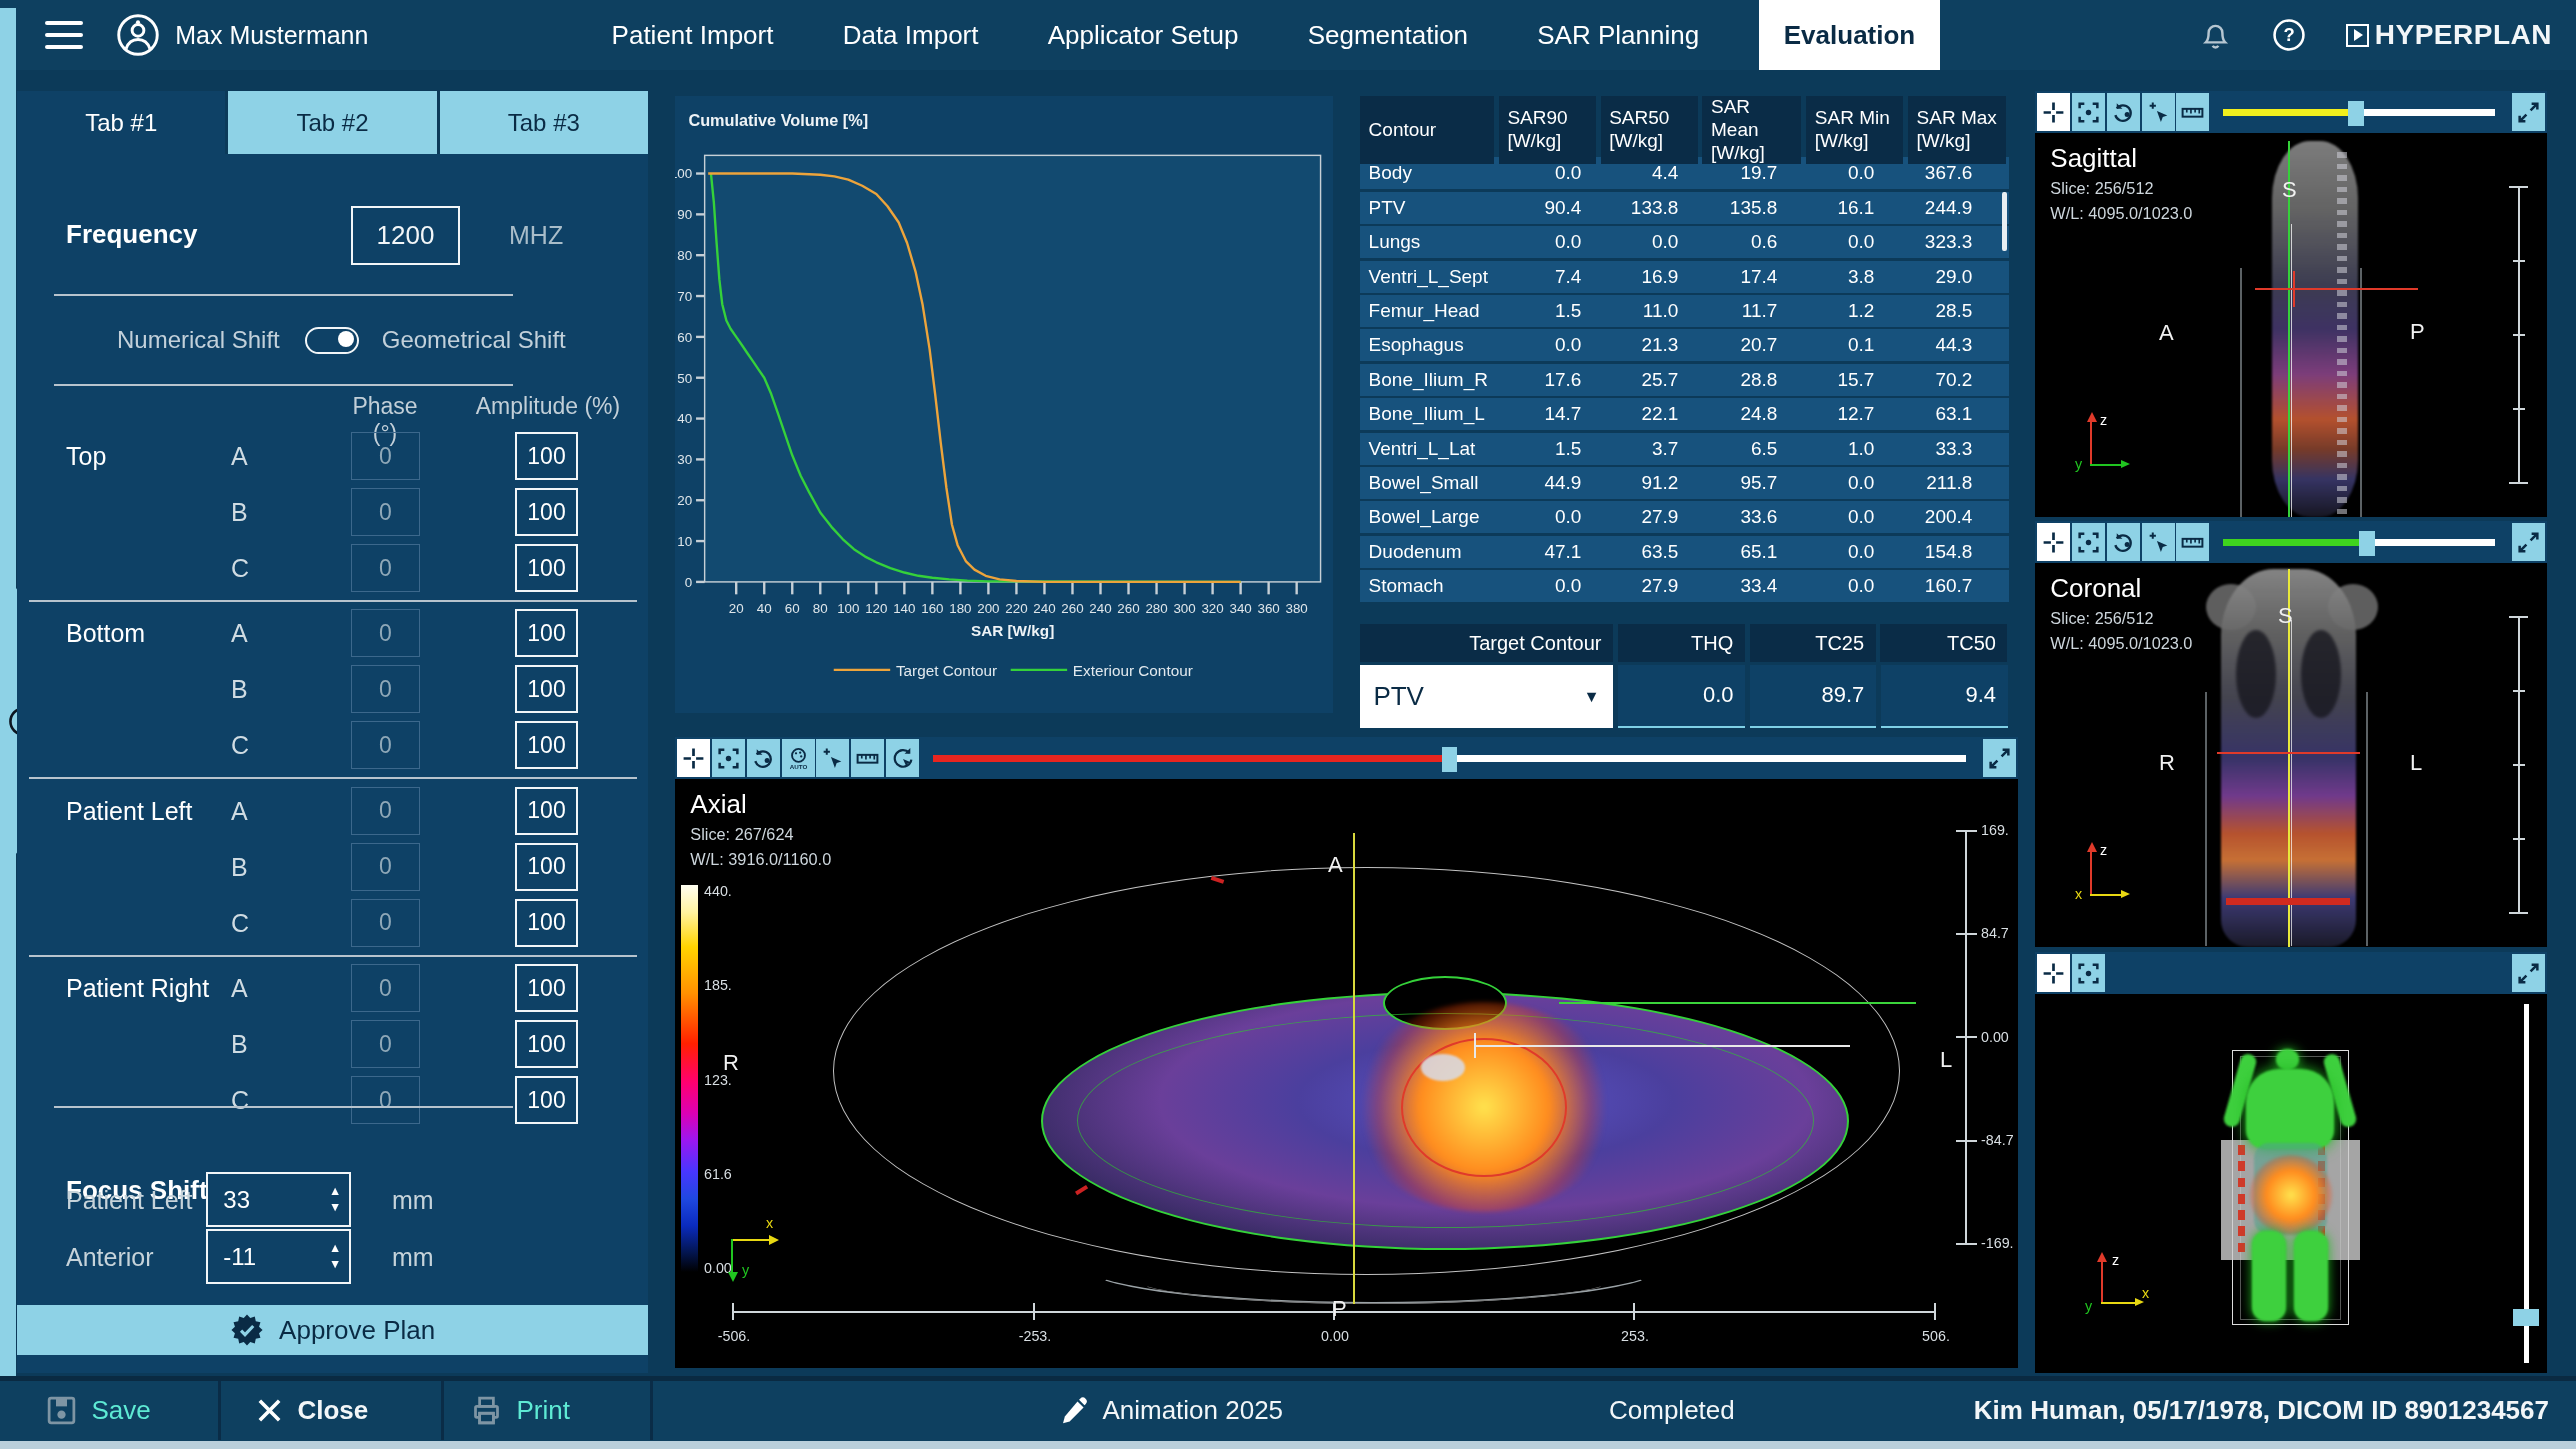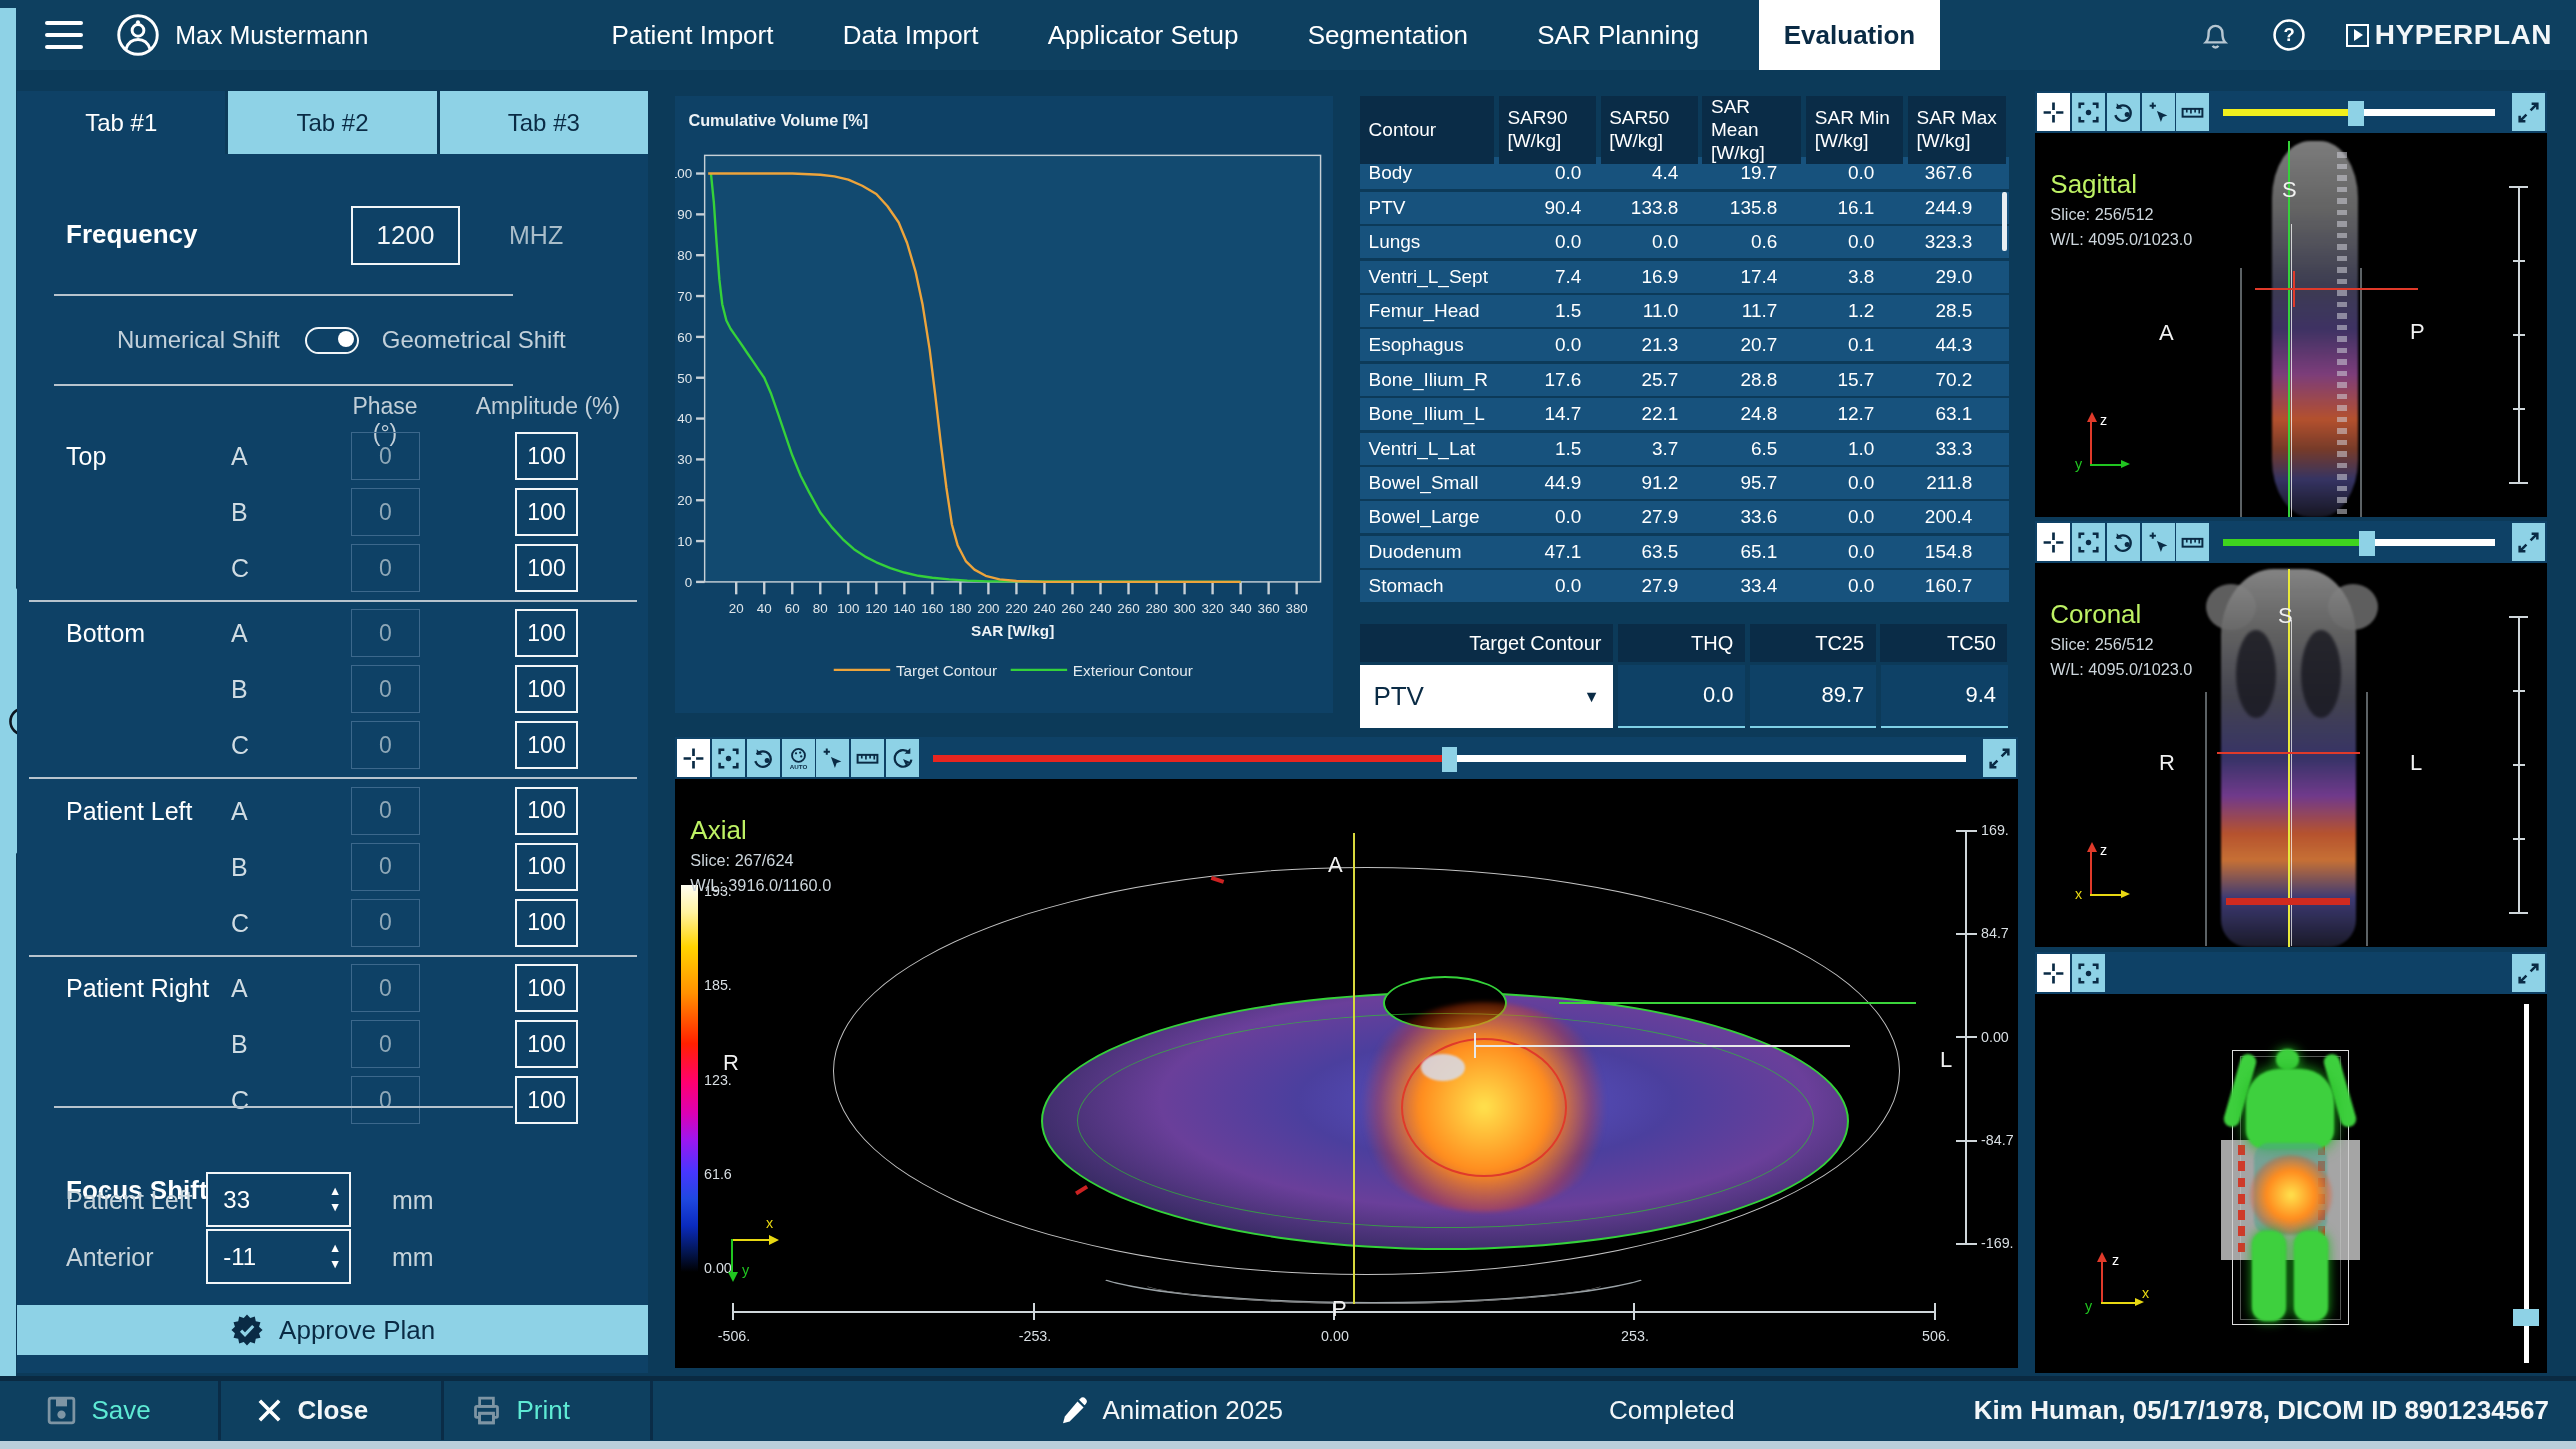--- a/index.html
+++ b/index.html
@@ -91,21 +91,21 @@
   .tool{width:33px;height:38px;margin:1.9px 0 1.9px 1.9px;background:var(--accent);color:var(--ink);display:flex;align-items:center;justify-content:center;cursor:pointer;}
   .tool.active{background:#fff;}
   .tool svg{width:25px;height:25px;}
   .tool.expand{margin-left:3.8px;margin-right:1.9px;}
   .slider{position:relative;flex:1;height:38px;margin:0 13.4px;cursor:pointer;}
   .slider .track{position:absolute;left:0;right:0;top:16.3px;height:6.7px;background:#fff;}
   .slider .fill{position:absolute;left:0;top:16.3px;height:6.7px;}
   .slider .handle{position:absolute;top:7.7px;width:15.3px;height:25px;background:var(--accent);}
   .vp{position:absolute;left:0;top:42px;right:0;bottom:0;background:#000;overflow:hidden;cursor:crosshair;}
   .vlabel{position:absolute;left:15.3px;top:9.6px;z-index:6;}
-  .vlabel .t{font-size:26px;color:#bef264;margin-top:26px;}
+  .vlabel .t{font-size:26px;color:#ffffff;}
   .vlabel .s{font-size:16.3px;color:#cdd6dc;margin-top:5.7px;}
   .oletter{position:absolute;z-index:6;font-size:22px;color:#f0f0f0;}
   .rline{position:absolute;background:#cfd6da;}
   .rlab{position:absolute;font-size:14.3px;color:#d8dee2;}
   .axlab{position:absolute;font-size:14.3px;}
 
   
   .statusbar{left:0;top:1376px;width:2576px;height:65px;background:var(--nav);border-top:5.7px solid #0a2a42;}
   .sbitem{position:absolute;top:0;height:59px;display:flex;align-items:center;gap:13.4px;font-size:26px;cursor:pointer;}
   .sbsep{position:absolute;top:0;width:2.9px;height:59px;background:#0a2c47;}
@@ -589,21 +589,21 @@
       </div>
     <div class="vp">
       <div class="vlabel">
         <div class="t">Axial</div>
         <div class="s">Slice: 267/624</div>
         <div class="s">W/L: 3916.0/1160.0</div>
       </div>
 
       <div class="abs" style="left:5.7px;top:106px;width:17px;height:387px;background:linear-gradient(180deg,#fffef2 0%,#fff3a0 7%,#ffd400 16%,#ff9000 28%,#ff2000 41%,#ff0070 51%,#dc00b4 59%,#9b17f0 66%,#4836ff 74%,#1f48e0 81%,#0a2bbf 88%,#03154f 95%,#000 100%);"></div>
       <div>
-          <div class="rlab" style="left: 29px; top: 104px;">193.</div>
+          <div class="rlab" style="left: 29px; top: 104px;">440.</div>
           <div class="rlab" style="left: 29px; top: 198px;">185.</div>
           <div class="rlab" style="left: 29px; top: 293px;">123.</div>
           <div class="rlab" style="left: 29px; top: 387px;">61.6</div>
           <div class="rlab" style="left: 29px; top: 481px;">0.00</div>
         </div>
 
       <span class="oletter" style="left:653px;top:73px;">A</span>
       <span class="oletter" style="left:1265px;top:268px;">L</span>
       <span class="oletter" style="left:657px;top:517px;">P</span>
       <span class="oletter" style="left:48px;top:271px;">R</span>

